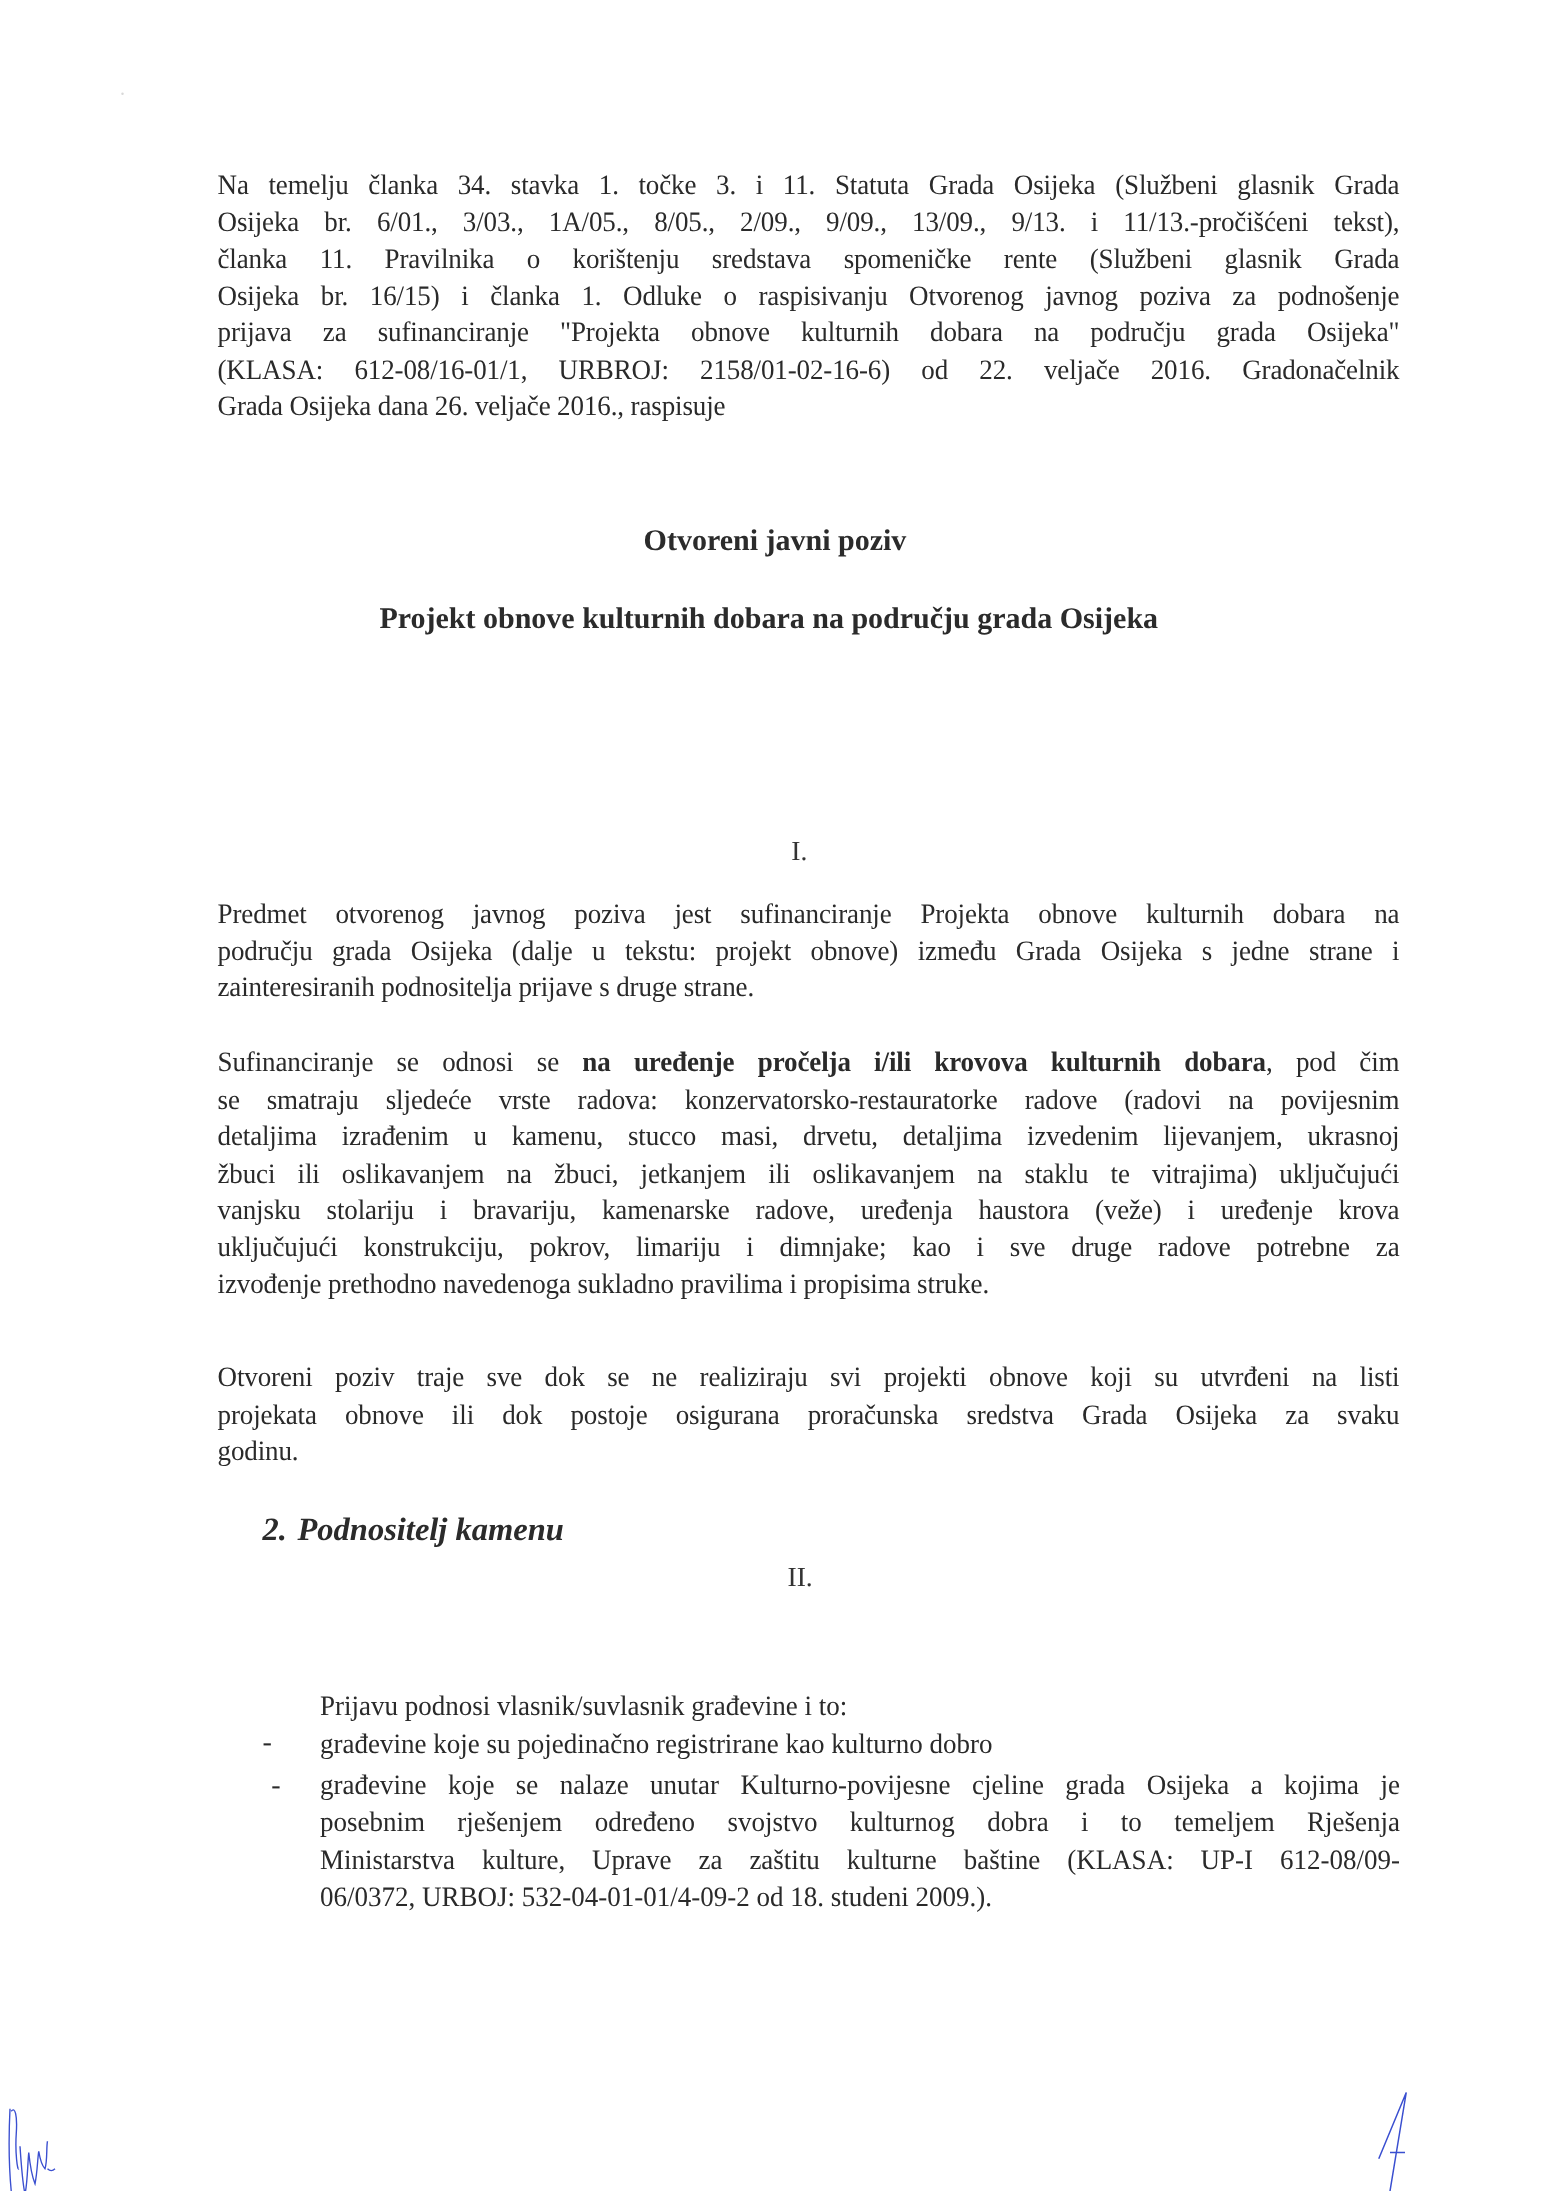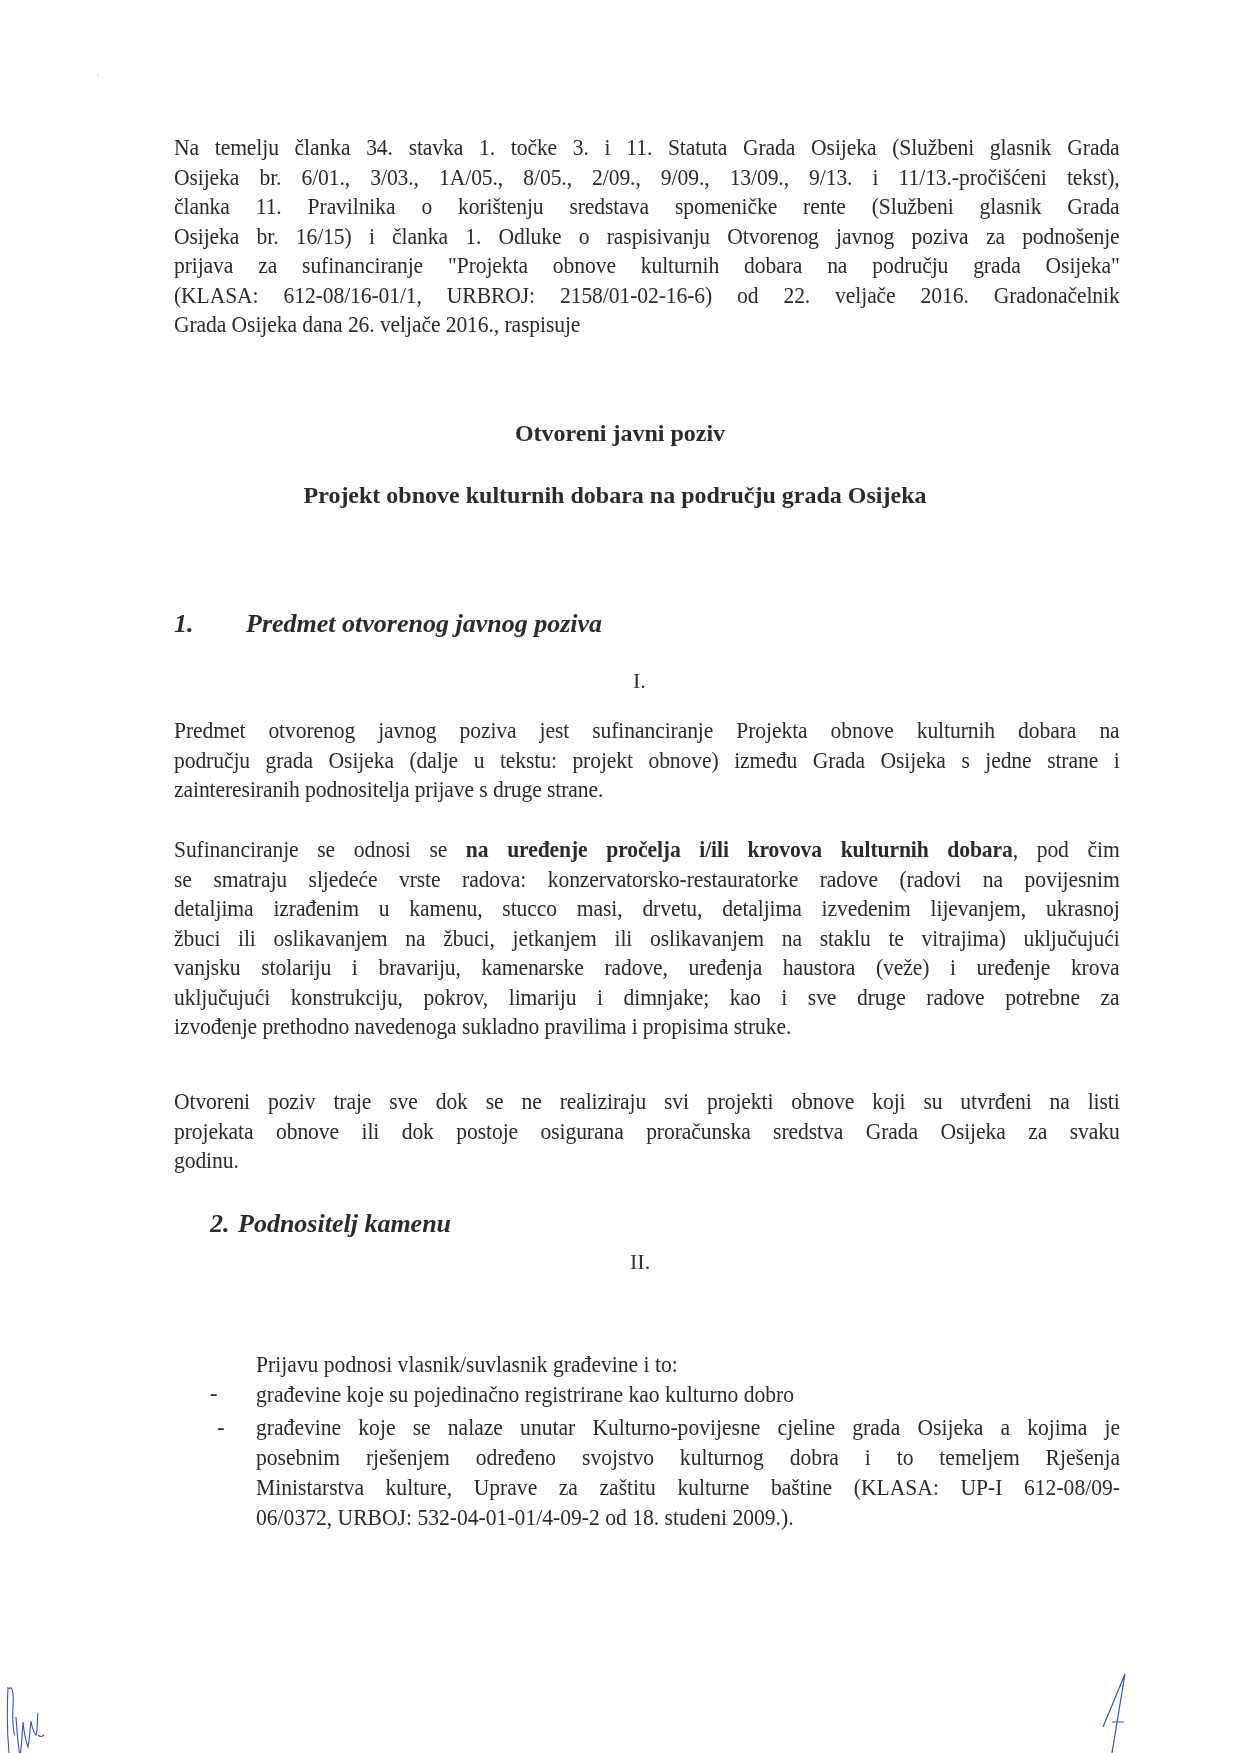--- a/index.html
+++ b/index.html
@@ -47,23 +47,20 @@
     <span class="line">članka 11. Pravilnika o korištenju sredstava spomeničke rente (Službeni glasnik Grada</span>
     <span class="line">Osijeka br. 16/15) i članka 1. Odluke o raspisivanju Otvorenog javnog poziva za podnošenje</span>
     <span class="line">prijava za sufinanciranje "Projekta obnove kulturnih dobara na području grada Osijeka"</span>
     <span class="line">(KLASA: 612-08/16-01/1, URBROJ: 2158/01-02-16-6) od 22. veljače 2016.   Gradonačelnik</span>
     <span class="line last">Grada Osijeka dana 26. veljače 2016., raspisuje</span>
   </div>
 
   <div class="title" style="top:408px;">Otvoreni javni poziv</div>
   <div class="title" style="top:470px; left:-5px;">Projekt obnove kulturnih dobara na području grada Osijeka</div>
 
-  <div class="section" style="left:174px; top:597px;">
-    <span class="num" style="width:72px;">1.</span><span>Predmet otvorenog javnog poziva</span>
-  </div>
   <div class="roman" style="left:633px; top:656px;">I.</div>
 
   <div class="para condensed" style="top:704px;">
     <span class="line">Predmet otvorenog javnog poziva jest sufinanciranje Projekta obnove kulturnih dobara na</span>
     <span class="line">području grada Osijeka (dalje u tekstu: projekt obnove)  između Grada Osijeka s jedne strane i</span>
     <span class="line last">zainteresiranih podnositelja prijave s druge strane.</span>
   </div>
 
   <div class="para condensed" style="top:823px;">
     <span class="line"><span>Sufinanciranje  se odnosi se </span><b>na uređenje pročelja i/ili  krovova kulturnih dobara</b><span>,  pod čim</span></span>

